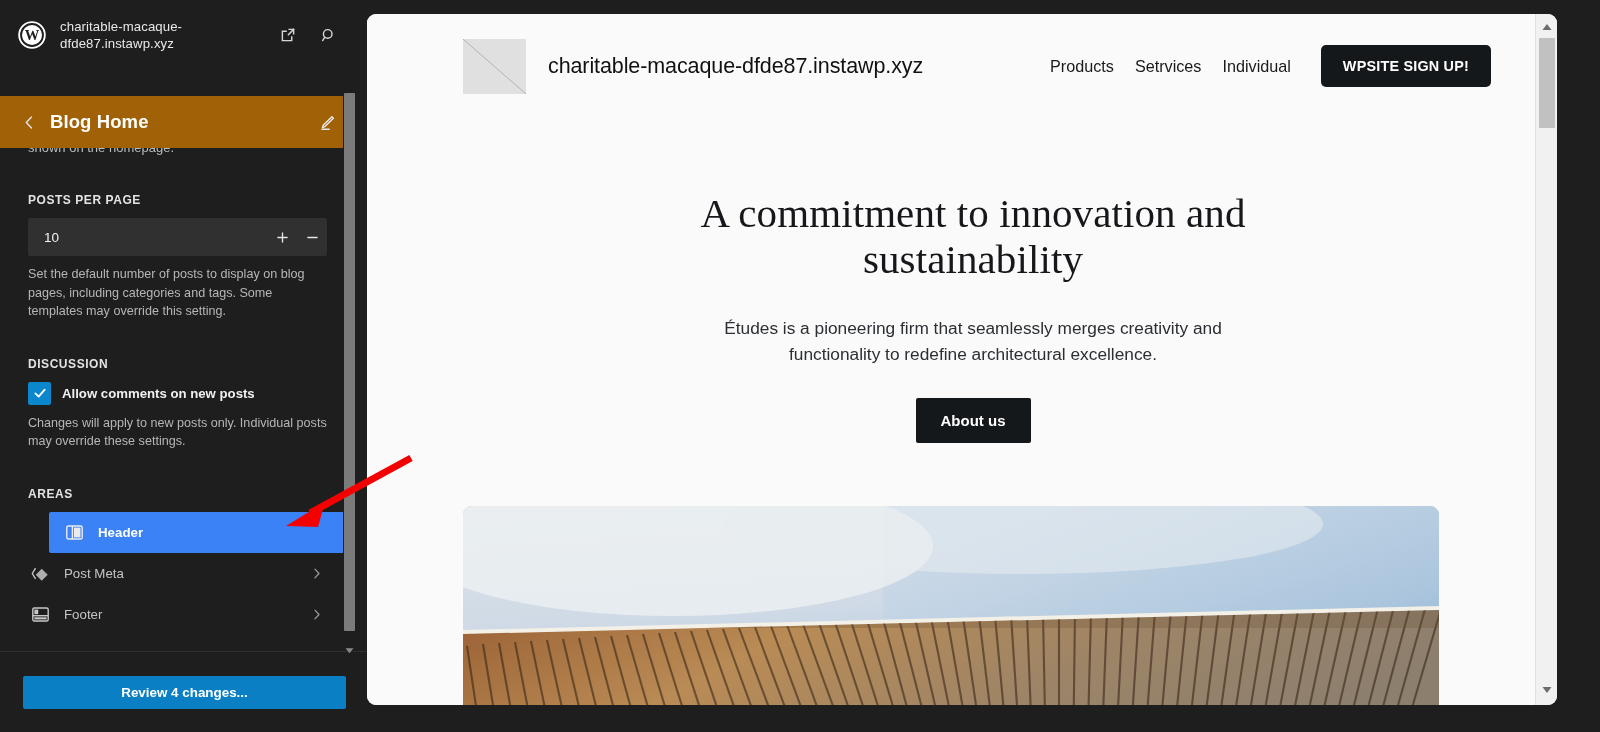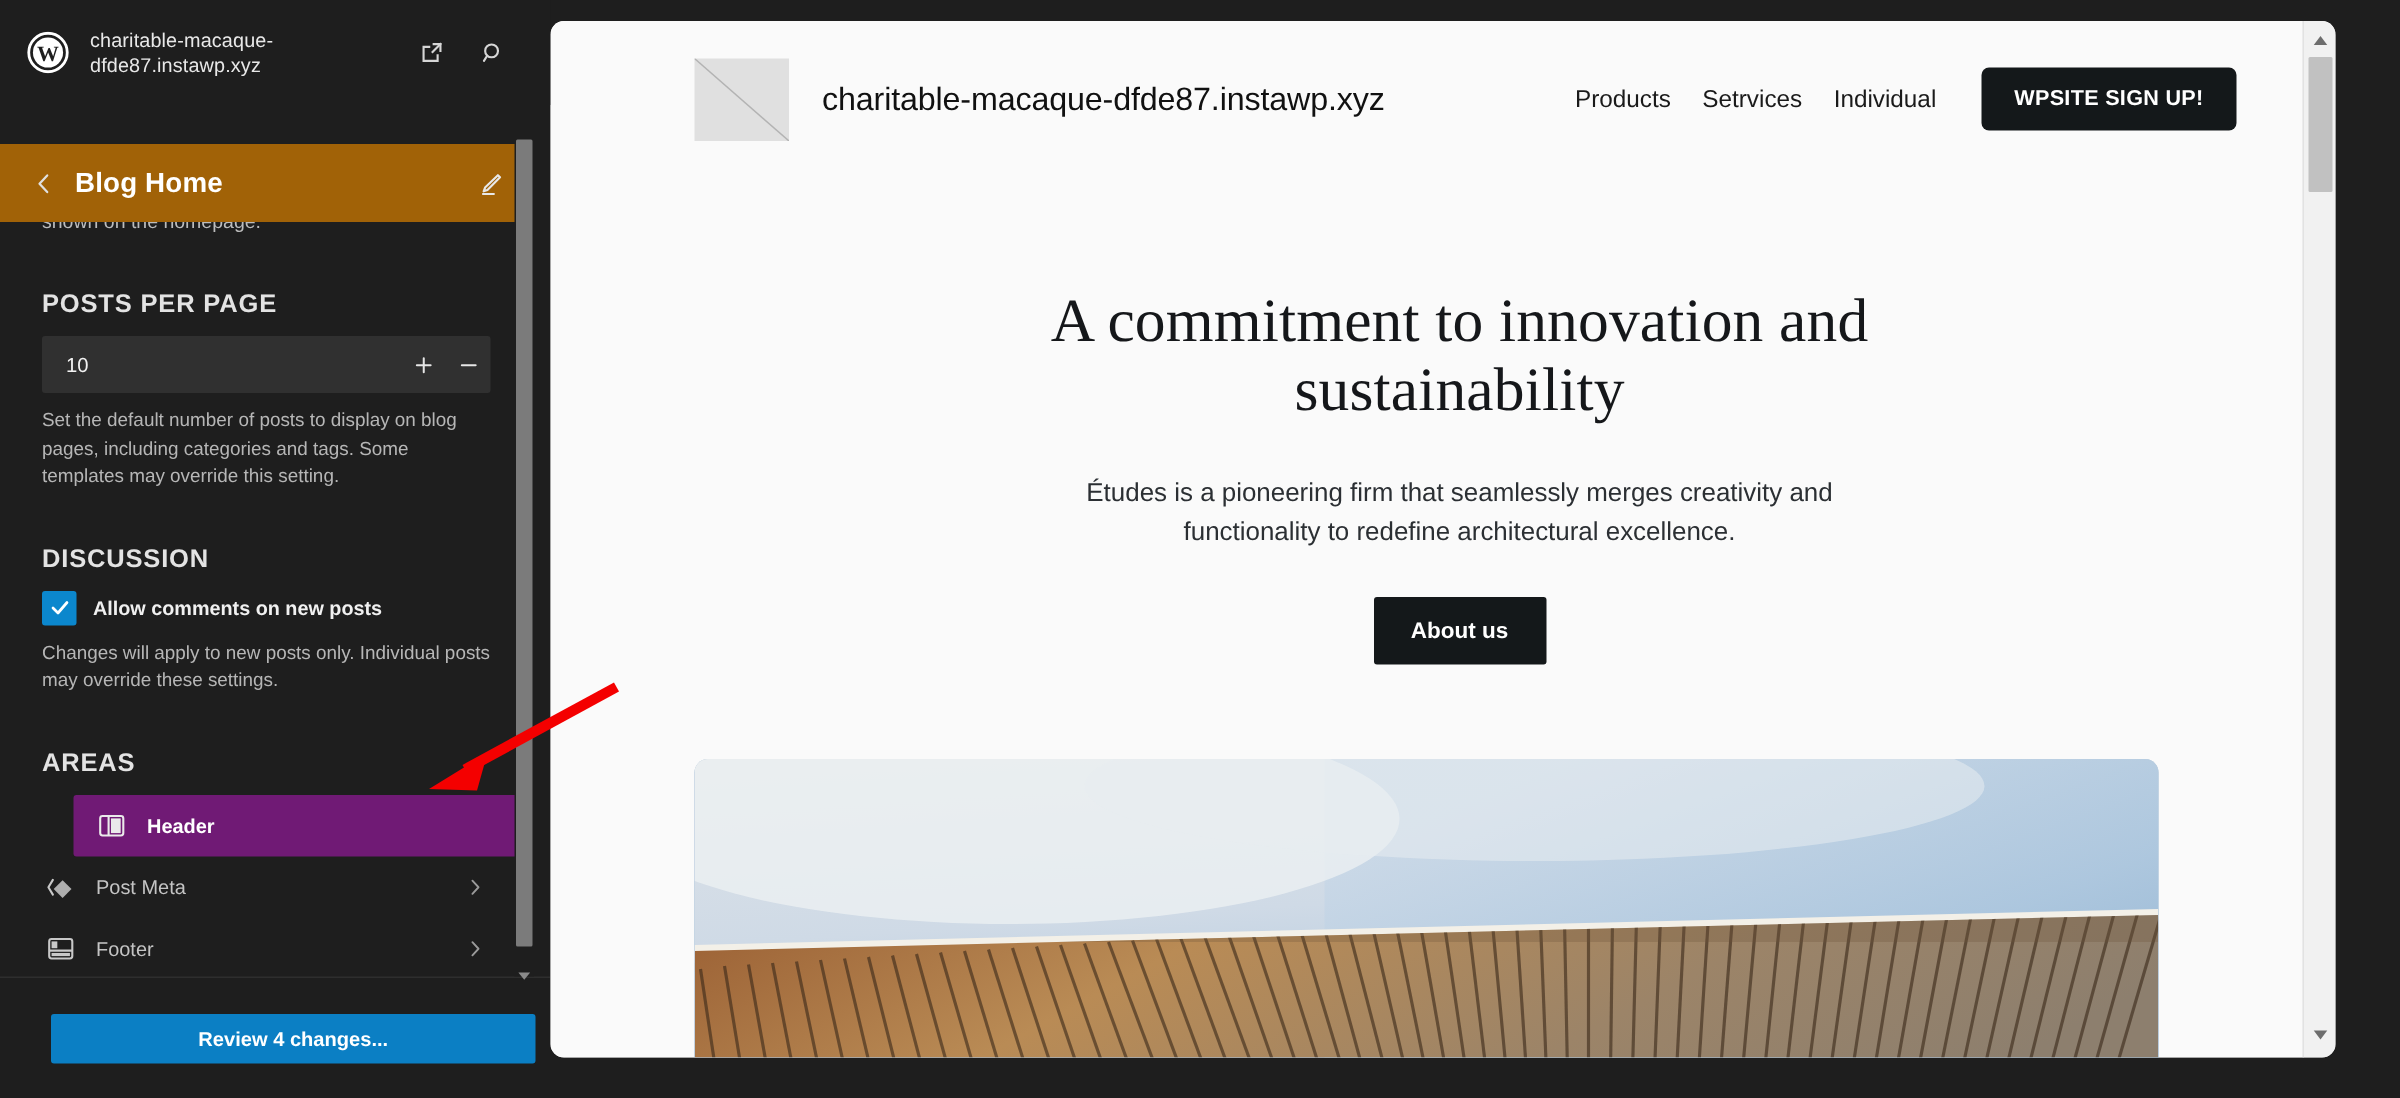--- a/index.html
+++ b/index.html
@@ -69,21 +69,21 @@
     position: absolute; left: 0; top: 148px; width: 356px; height: 503px;
     overflow: hidden;
     padding: 0 28px;
   }
   .clipped-note {
     font-size: 13px; color: #bcbcbc; line-height: 19px;
     margin-top: -10px;
   }
 
   .section-label {
-    font-size: 17px; font-weight: 700; letter-spacing: .55px;
+    font-size: 12px; font-weight: 700; letter-spacing: .55px;
     color: #e3e3e3; text-transform: uppercase;
     margin-top: 36px; margin-bottom: 11px;
   }
 
   
   .num-field {
     position: relative; width: 299px; height: 38px;
     background: #303030; border-radius: 2px;
     display: flex; align-items: center;
   }
@@ -113,21 +113,21 @@
   }
   .check-label { font-size: 13.2px; font-weight: 700; color: #f0f0f0; }
 
   
   .areas-list { margin-top: 2px; width: 299px; }
   .area-row {
     position: relative; display: flex; align-items: center;
     height: 41px; padding: 0 8px 0 13px; margin-left: -13px;
     width: 317px; border-radius: 2px; cursor: pointer;
   }
-  .area-row.active { background: #701a75; margin-left: 21px; }
+  .area-row.active { background: #3b82f6; margin-left: 21px; }
   .area-icon {
     width: 24px; height: 24px; flex: 0 0 24px; margin-right: 12px;
     display: flex; align-items: center; justify-content: center;
     color: #c8c8c8;
   }
   .area-row.active .area-icon { color: #eaeaea; }
   .area-name { flex: 1 1 auto; font-size: 13.3px; color: #c4c4c4; }
   .area-row.active .area-name { color: #ffffff; font-weight: 700; }
   .area-chevron { color: #9a9a9a; display: flex; align-items: center; }
 
@@ -146,21 +146,21 @@
     display: flex; align-items: center; justify-content: center; color: #8a8a8a;
   }
   .sb-arrow.down { bottom: -4px; }
 
   
   .panel-divider {
     position: absolute; left: 0; top: 651px; width: 367px; height: 1px;
     background: #2e2e2e;
   }
   .panel-footer {
-    position: absolute; left: 12px; top: 652px; width: 367px; height: 80px;
+    position: absolute; left: 1px; top: 652px; width: 367px; height: 80px;
     background: #1e1e1e;
     display: flex; align-items: center; justify-content: center;
   }
   .review-btn {
     width: 323px; height: 33px; border: 0; border-radius: 2px;
     background: #0b7fc4; color: #ffffff;
     font-size: 13.4px; font-weight: 700; cursor: pointer;
     font-family: "Liberation Sans", sans-serif;
   }
 

